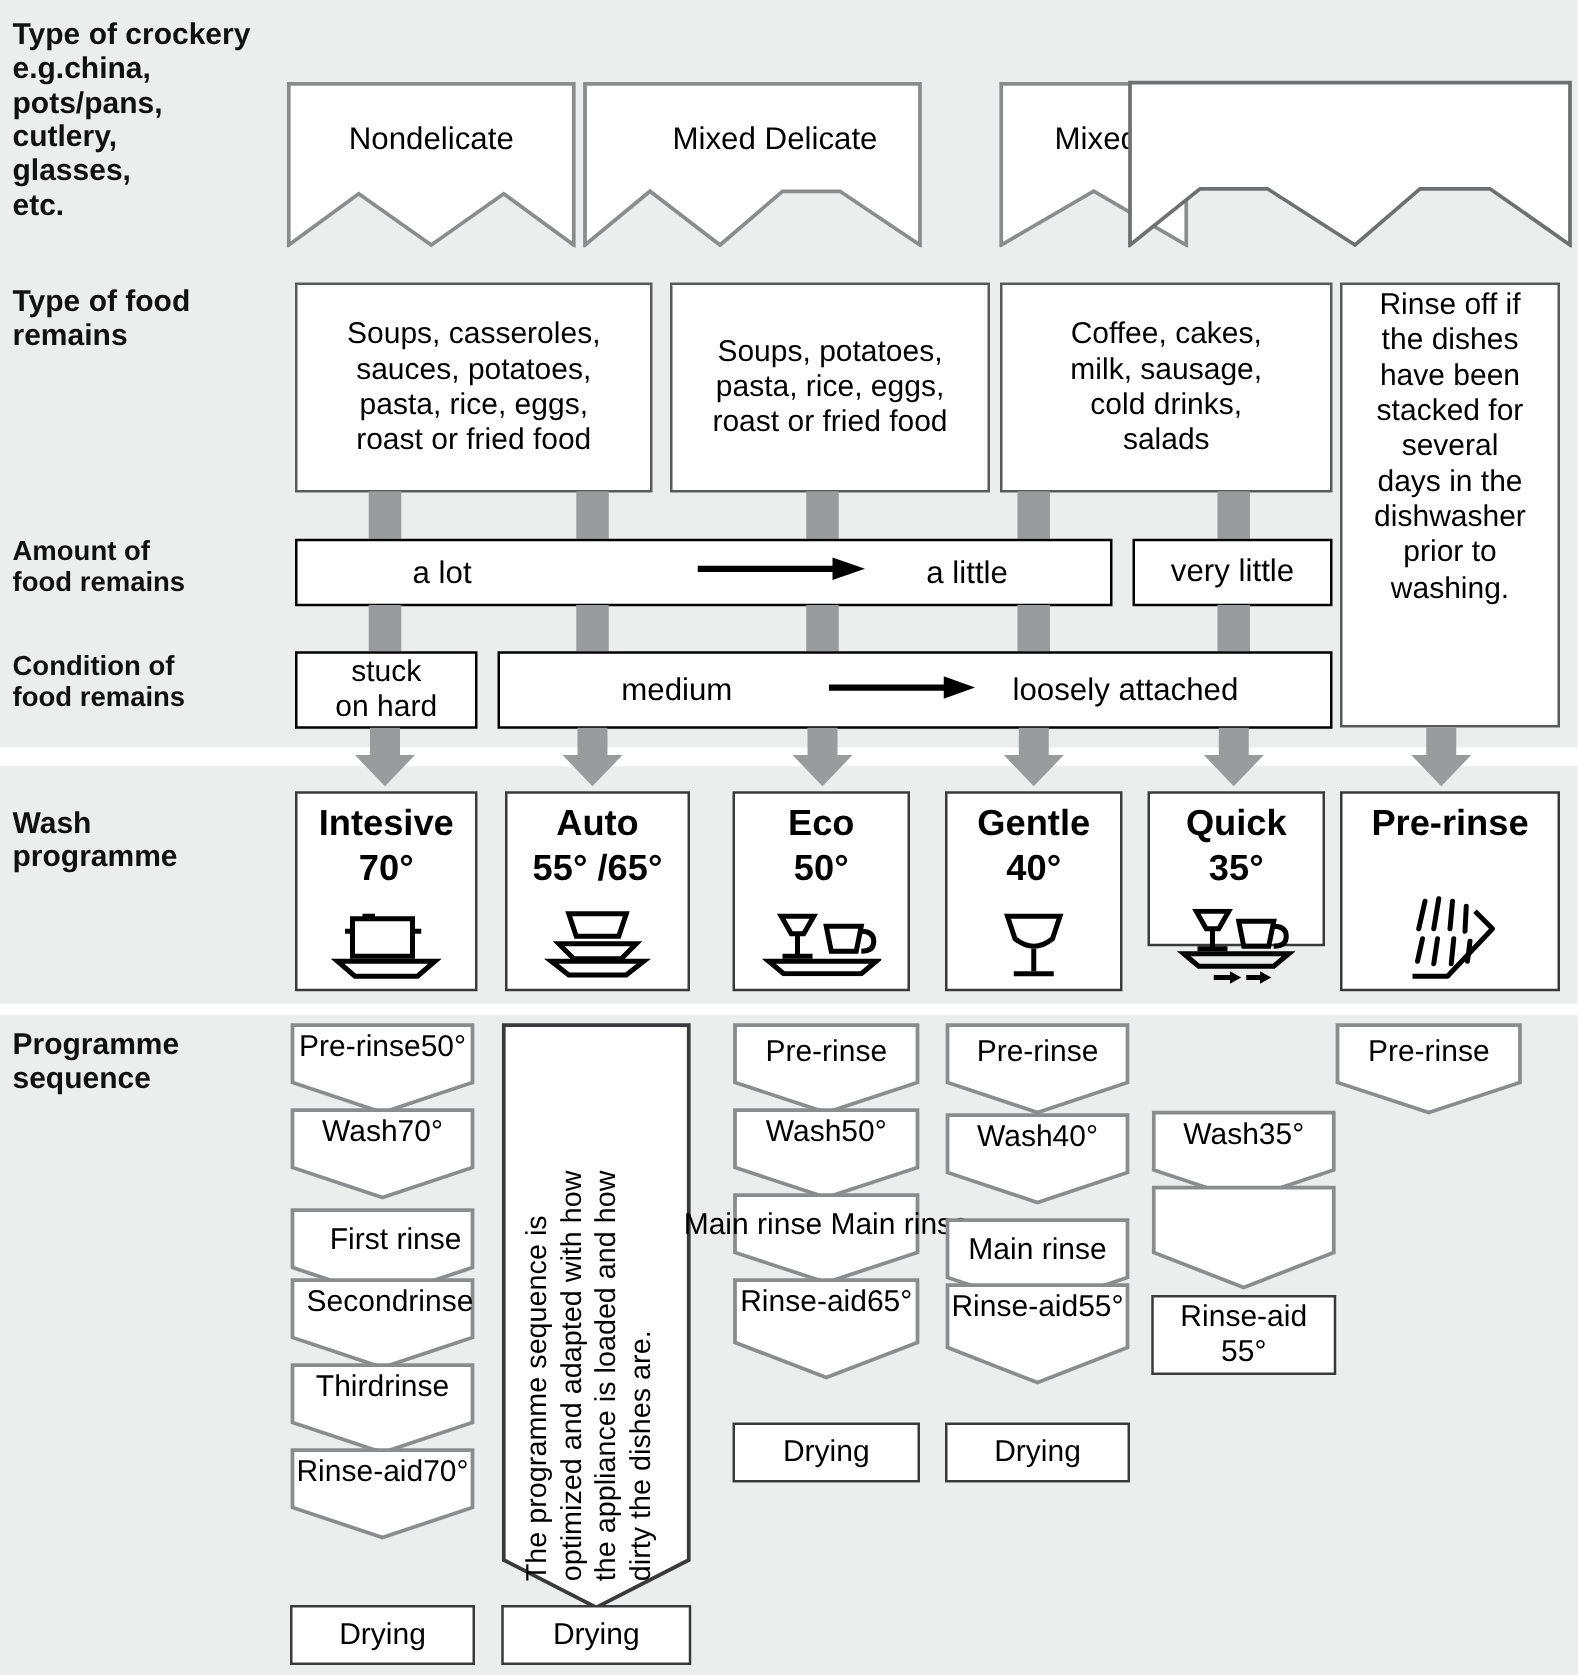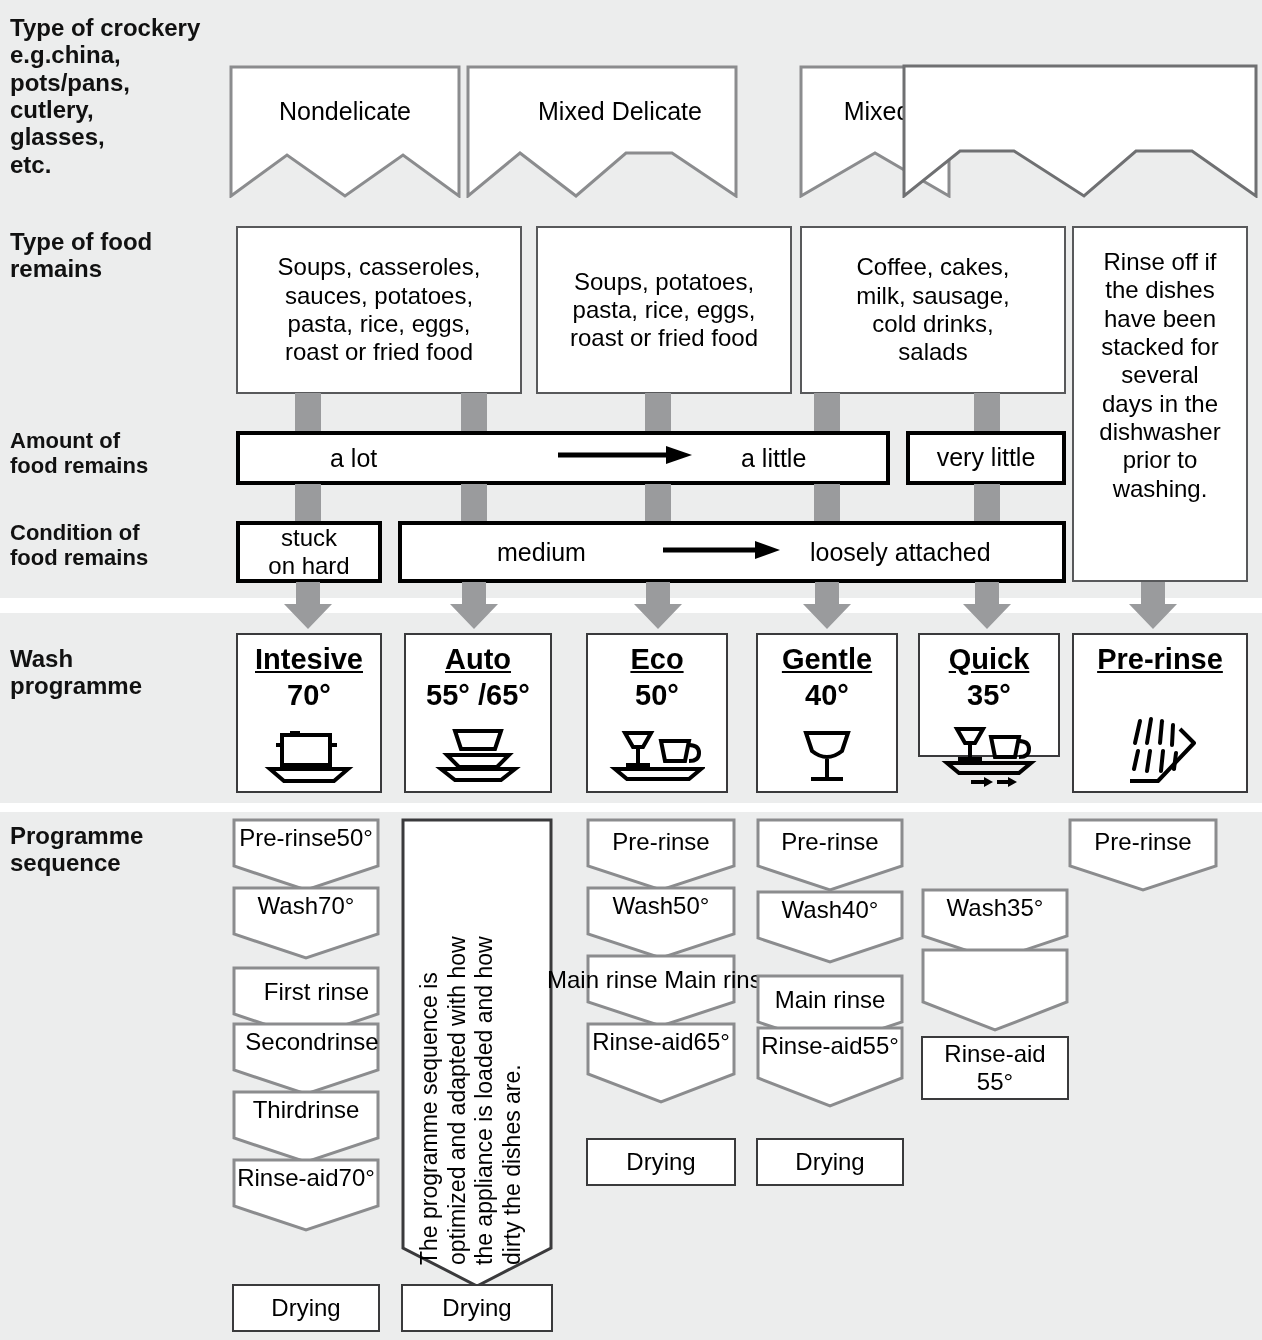--- a/index.html
+++ b/index.html
@@ -30,21 +30,21 @@
   .box{
     position:absolute;
     background:#fff;
     border:2px solid #58595b;
     box-sizing:border-box;
     display:flex;align-items:center;justify-content:center;
     text-align:center;
     color:#000;
     line-height:1.18;
   }
-  .box.thin{border:4px solid #000000;}
+  .box.thin{border:2px solid #000000;}
 
   
   .pennant{position:absolute;}
   .pennant svg{display:block;}
   .pennant .ptxt{
     position:absolute;top:0;left:0;right:0;
     display:flex;align-items:flex-start;justify-content:center;
     pointer-events:none;
   }
   .ptxt span{white-space:nowrap;}
@@ -66,21 +66,21 @@
     pointer-events:none;
     color:#000;
   }
   .chevlabel span{display:block;white-space:nowrap;}
 
   
   .harrow{position:absolute;}
 
   
   .prog{position:absolute;background:#fff;border:2px solid #3a3a3c;box-sizing:border-box;}
-  .prog .pname{position:absolute;left:0;right:0;text-align:center;font-weight:bold;color:#000;text-decoration:underline;}
+  .prog .pname{position:absolute;left:0;right:0;text-align:center;font-weight:bold;color:#000;}
   .prog .ptemp{position:absolute;left:0;right:0;text-align:center;font-weight:bold;color:#000;}
   .prog .picon{position:absolute;left:0;right:0;display:flex;justify-content:center;}
 
   
   .vnote{
     position:absolute;
     transform-origin:0 0;
     transform:rotate(-90deg);
     white-space:pre-line;
     text-align:left;
@@ -160,21 +160,21 @@
     <span>Soups, potatoes,
 pasta, rice, eggs,
 roast or fried food</span>
   </div>
   <div class="box" style="left:800px;top:226px;width:266px;height:168px;font-size:24px;white-space:pre-line;">
     <span>Coffee, cakes,
 milk, sausage,
 cold drinks,
 salads</span>
   </div>
-  <div class="box" style="left:1072px;top:226px;width:176px;height:356px;font-size:24px;white-space:pre-line;align-items:flex-start;padding-top:20px;">
+  <div class="box" style="left:1072px;top:226px;width:176px;height:356px;font-size:24px;white-space:pre-line;align-items:flex-start;padding-top:2px;">
     <span>Rinse off if
 the dishes
 have been
 stacked for
 several
 days in the
 dishwasher
 prior to
 washing.</span>
   </div>

